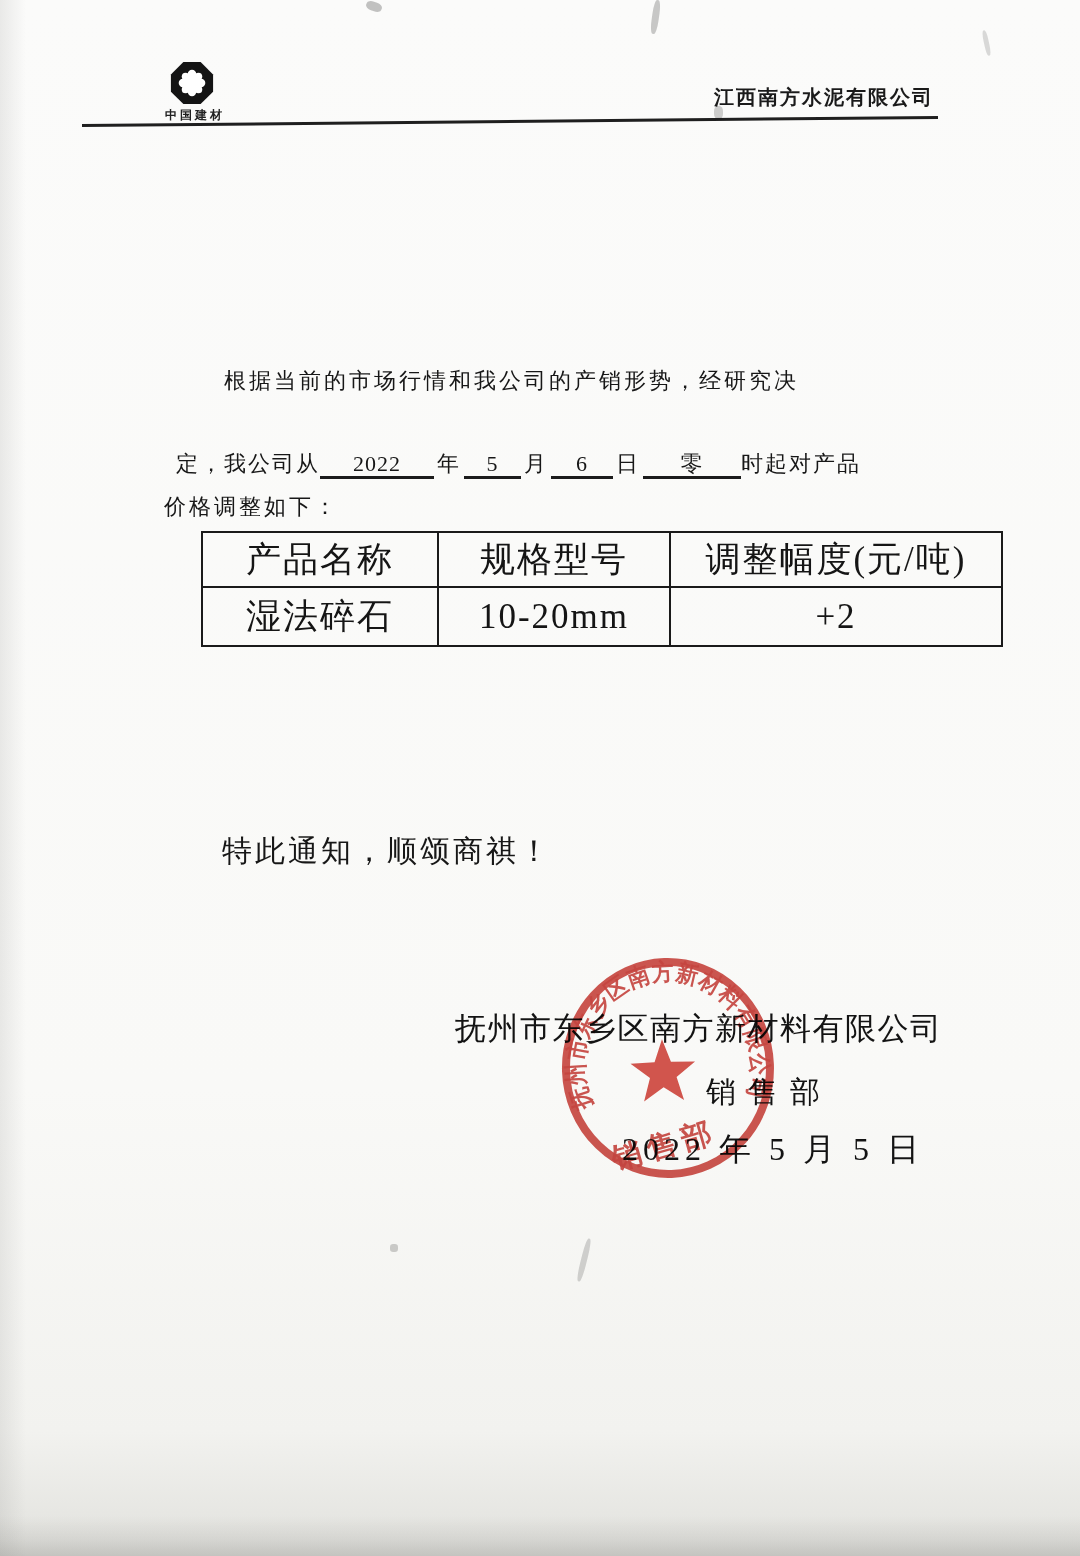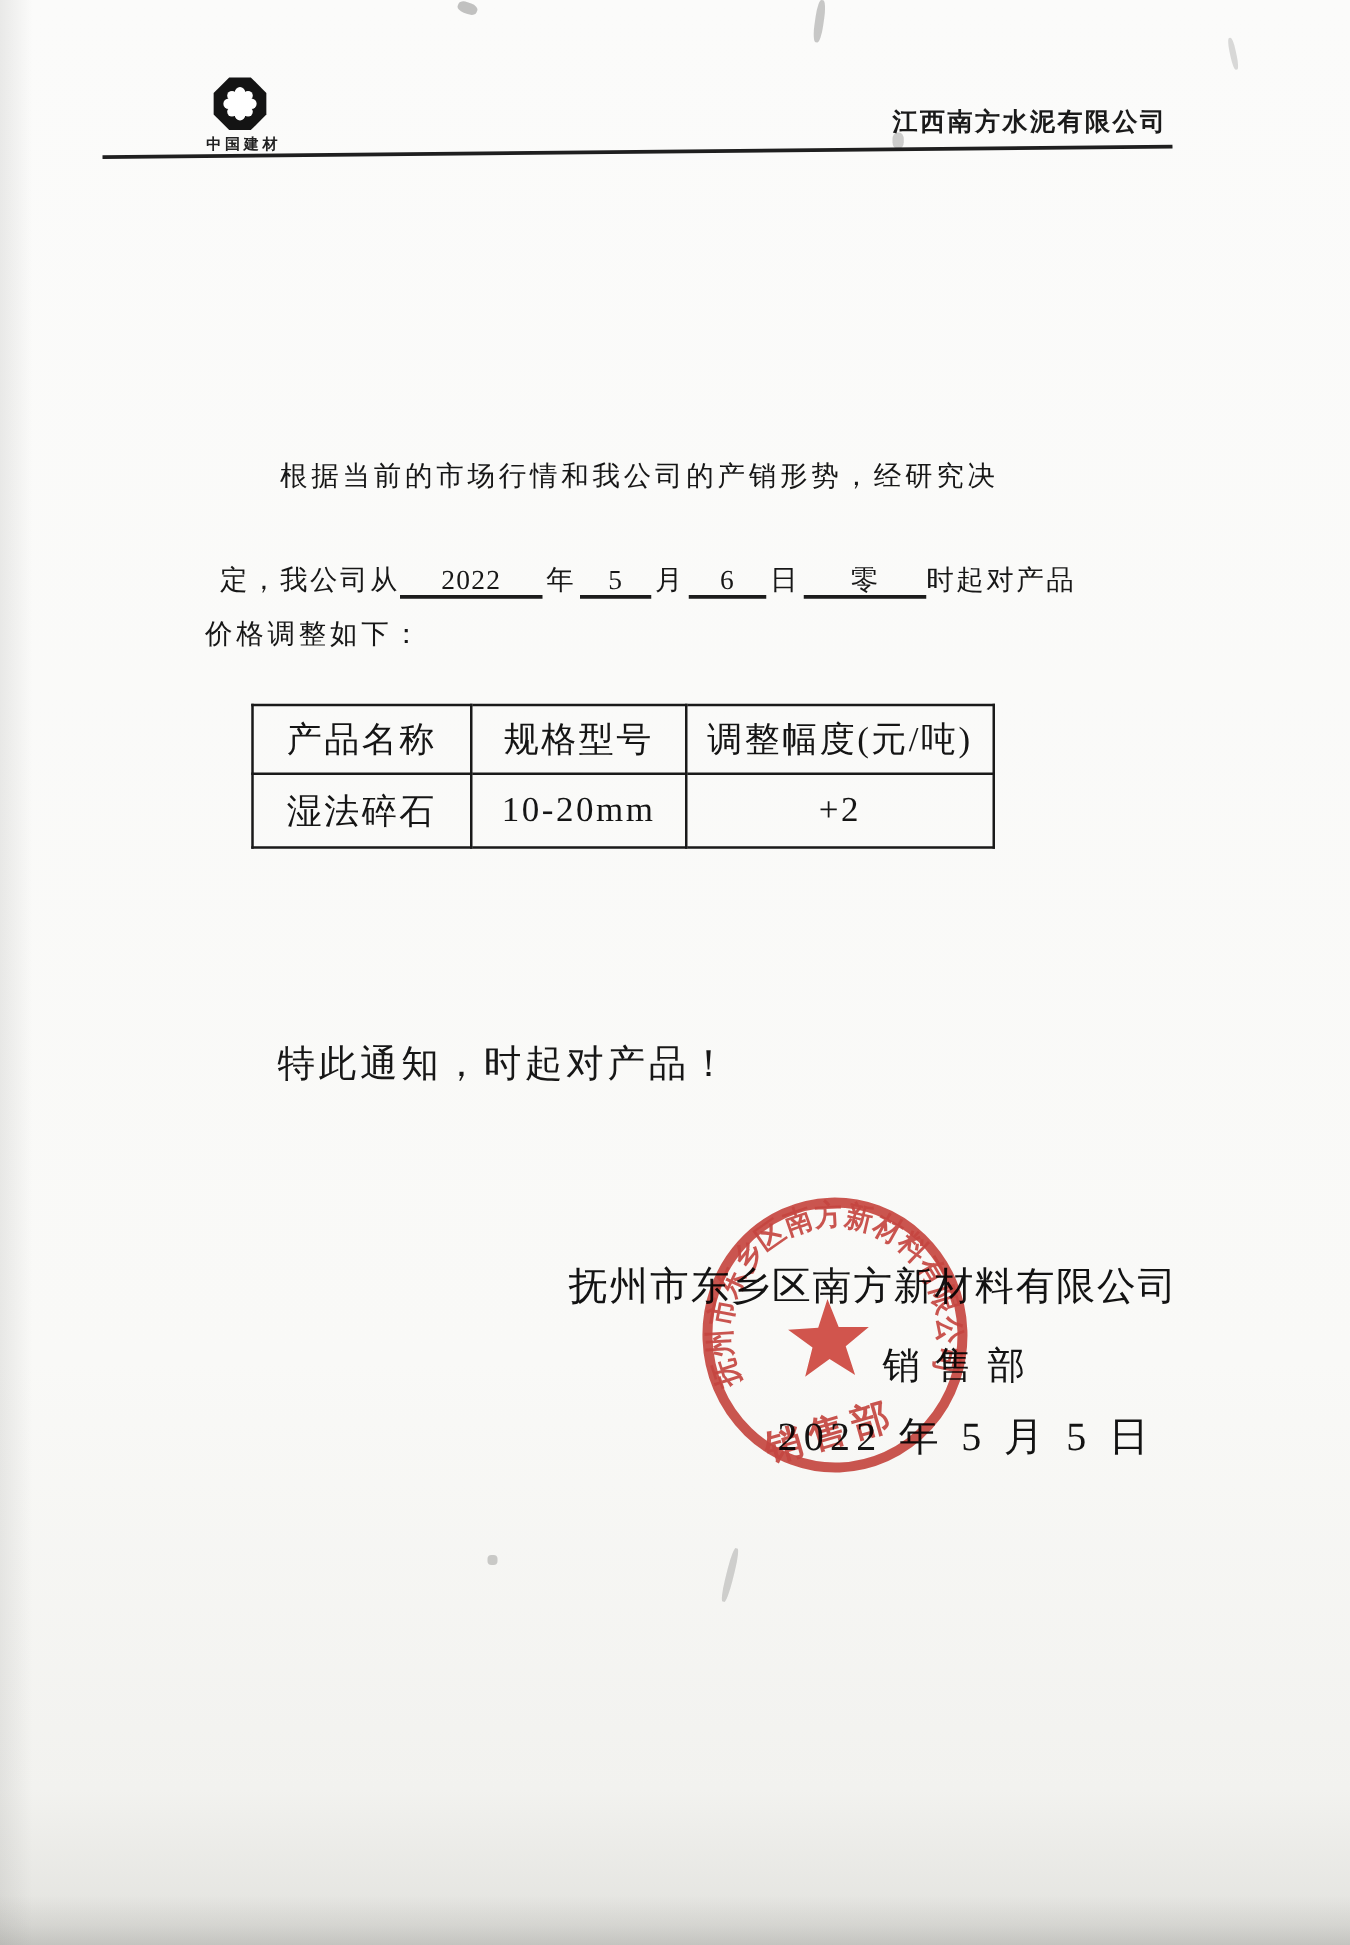--- a/index.html
+++ b/index.html
@@ -71,23 +71,23 @@
     letter-spacing: 1px;
   }
   .u-year  { width: 114px; }
   .u-month { width: 57px; }
   .u-day   { width: 62px; }
   .u-hour  { width: 98px; }
   .pl2 .lab { display: inline-block; margin: 0 3px; }
 
   
   table.price-table {
-    position: absolute; left: 201px; top: 531px; width: 595px;
+    position: absolute; left: 201px; top: 531px; width: 802px;
     border-collapse: collapse;
-    font-size: 28px; color: #151515; margin-top: 32px;
+    font-size: 35px; color: #151515;
   }
   table.price-table td, table.price-table th {
     border: 2.5px solid #1a1a1a;
     text-align: center; vertical-align: middle;
     font-weight: normal; letter-spacing: 2px;
   }
   table.price-table th { height: 55px; }
   table.price-table td { height: 59px; }
   .col-name { width: 29.5%; }
   .col-spec { width: 29%; }
@@ -176,21 +176,21 @@
       <th>调整幅度(元/吨)</th>
     </tr>
     <tr>
       <td>湿法碎石</td>
       <td>10-20mm</td>
       <td>+2</td>
     </tr>
   </tbody>
     </table>
 
-  <div class="closing">特此通知，时起对产品！</div>
+  <div class="closing">特此通知，顺颂商祺！</div>
 
   <div class="sig-company">抚州市东乡区南方新材料有限公司</div>
   <div class="sig-dept">销售部</div>
   <div class="sig-date">2022 年 5 月 5 日</div>
 
   <div class="stamp">
     <svg viewBox="0 0 222 228">
       <defs>
         <path id="ringTextPath" d="M 33.9 150.2 A 84 88 0 1 1 186.1 150.2" fill="none"></path>
       </defs>

